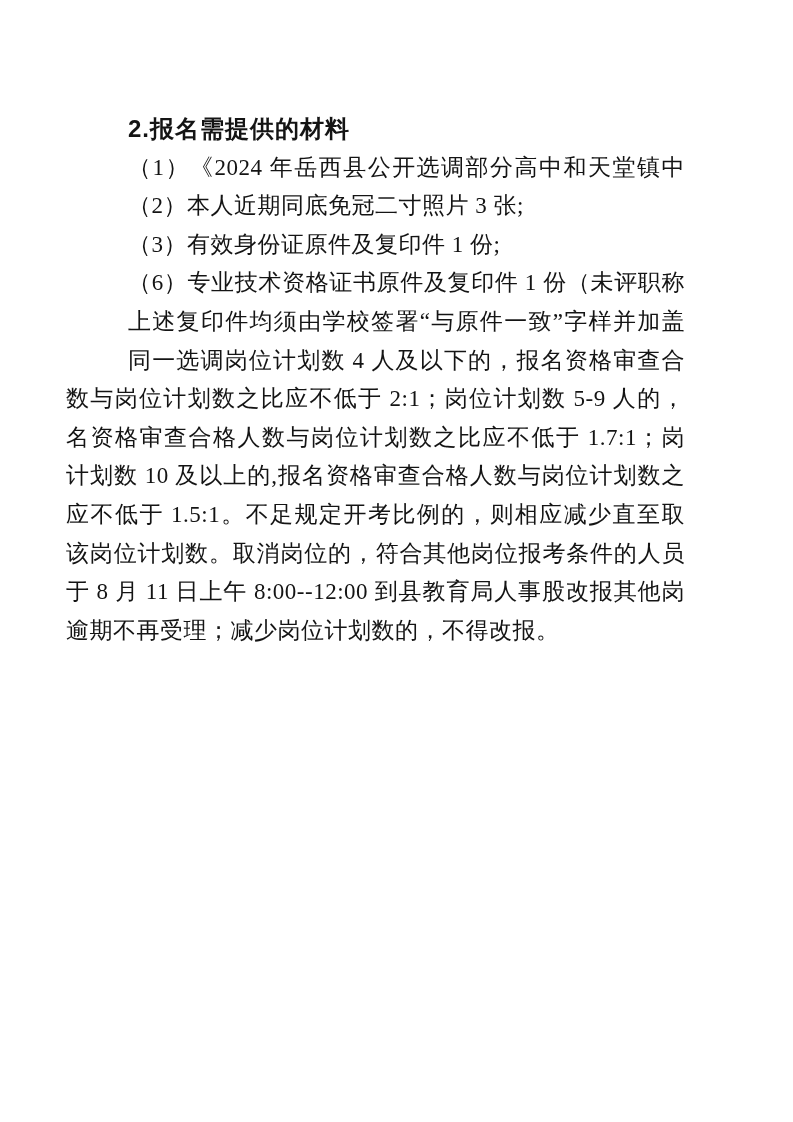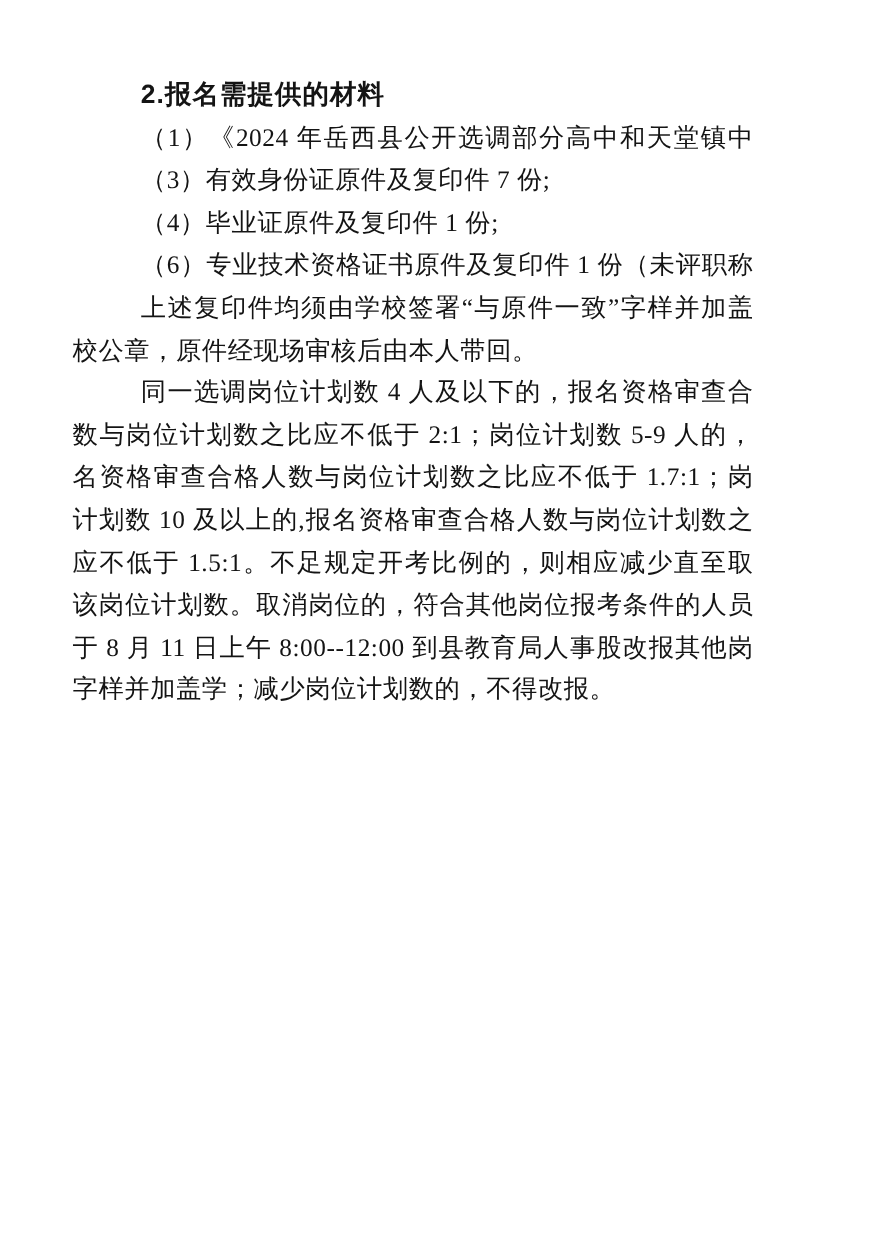--- a/index.html
+++ b/index.html
@@ -6,21 +6,21 @@
     margin: 0;
     padding: 0;
     background: #ffffff;
   }
   .page {
     position: relative;
     width: 793px;
     height: 1122px;
     background: #ffffff;
     box-sizing: border-box;
-    padding: 68px 108px 0 66px;
+    padding: 110px 108px 0 66px;
     color: #141414;
     font-family: "Liberation Serif", "DejaVu Serif", serif;
     font-size: 23px;
     overflow: hidden;
   }
   .line {
     height: 38.6px;
     line-height: 38.6px;
     overflow: hidden;
     white-space: normal;
@@ -50,32 +50,31 @@
 </style>
 </head>
 <body>
 
 <div class="page">
 
   <section>
     <h2 class="heading">2.报名需提供的材料</h2>
 
     <div class="line indent full">（1）《2024 年岳西县公开选调部分高中和天堂镇中小学</div>
-    <div class="line indent">（3）有效身份证原件及复印件 7 份;</div>
-    <div class="line indent">（4）毕业证原件及复印件 1 份;</div>
+    <div class="line indent">（2）本人近期同底免冠二寸照片 3 张;</div>
+    <div class="line indent">（3）有效身份证原件及复印件 1 份;</div>
     <div class="line indent full">（6）专业技术资格证书原件及复印件 1 份（未评职称者不</div>
     <div class="line indent full">上述复印件均须由学校签署“与原件一致”字样并加盖学</div>
-    <div class="line">校公章，原件经现场审核后由本人带回。</div>
   </section>
 
   <section>
 
     <div class="line indent full">同一选调岗位计划数 4 人及以下的，报名资格审查合格人</div>
     <div class="line full">数与岗位计划数之比应不低于 2:1；岗位计划数 5-9 人的，报</div>
     <div class="line full">名资格审查合格人数与岗位计划数之比应不低于 1.7:1；岗位</div>
     <div class="line full">计划数 10 及以上的,报名资格审查合格人数与岗位计划数之比</div>
     <div class="line full">应不低于 1.5:1。不足规定开考比例的，则相应减少直至取消</div>
     <div class="line full">该岗位计划数。取消岗位的，符合其他岗位报考条件的人员可</div>
     <div class="line full">于 8 月 11 日上午 8:00--12:00 到县教育局人事股改报其他岗位，</div>
-    <div class="line">字样并加盖学；减少岗位计划数的，不得改报。</div>
+    <div class="line">逾期不再受理；减少岗位计划数的，不得改报。</div>
   </section>
 
 </div>
 
 </body></html>

